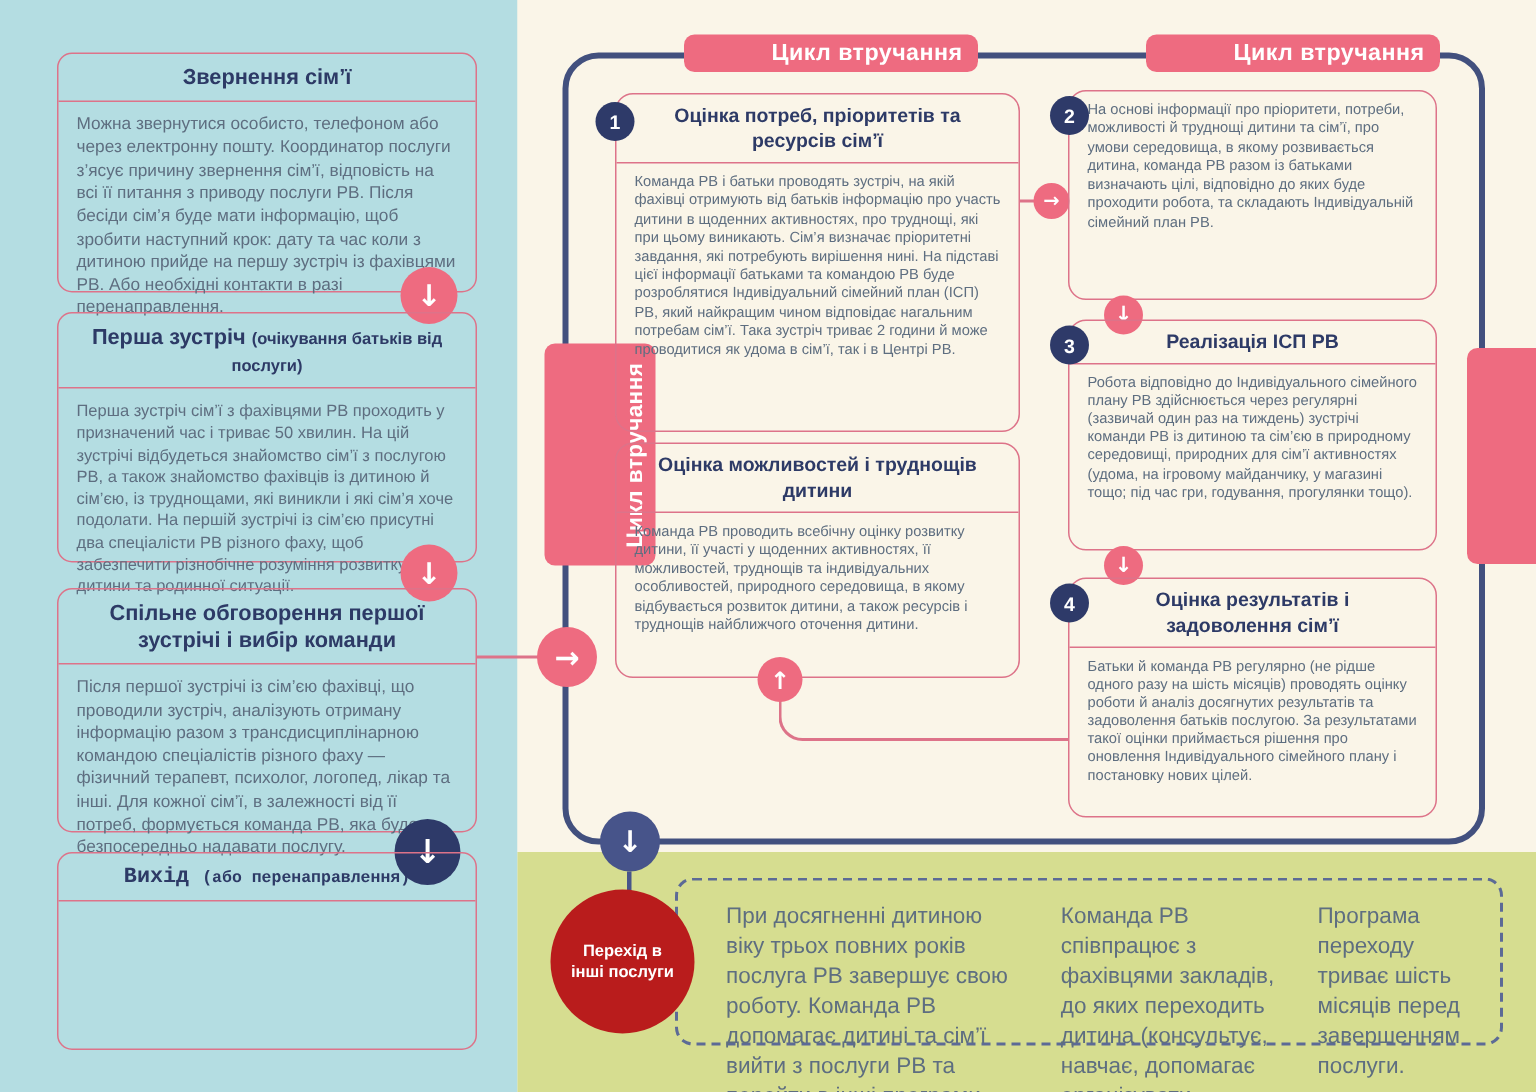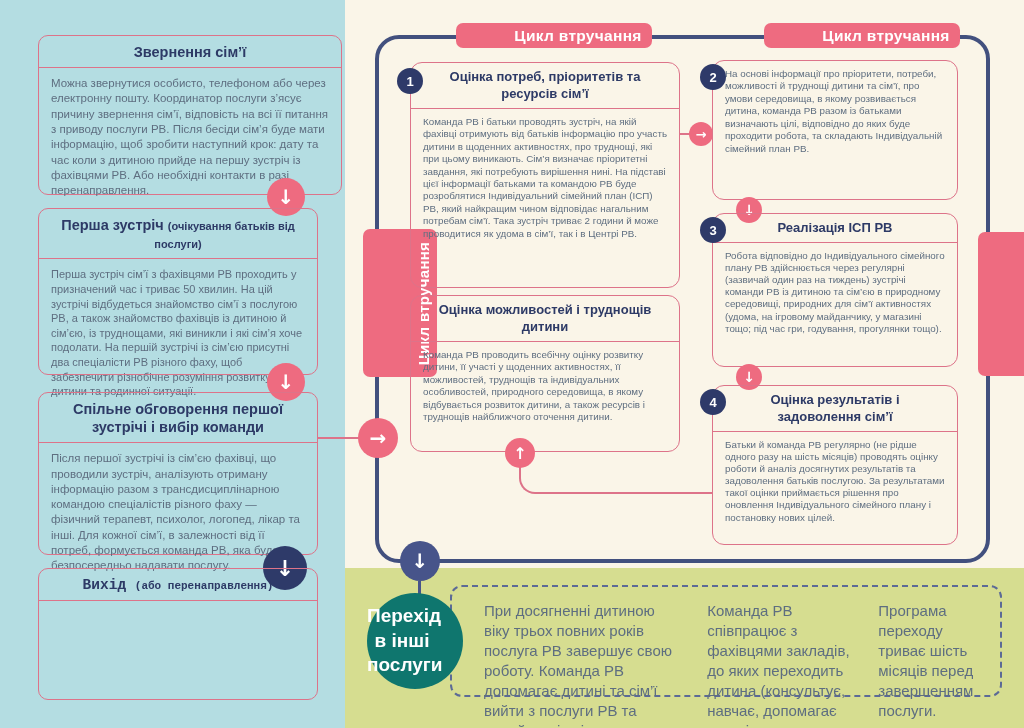--- a/index.html
+++ b/index.html
@@ -38,34 +38,34 @@
   .circ.pink{background:#ee6b80;}
   .circ.navy{background:#2e3a69;}
   .circ.slate{background:#47548a;}
 
   
   .conn{background:#dd7389;}
   .loop{border-left:2px solid #dd7389;border-bottom:2px solid #dd7389;border-bottom-left-radius:16px;box-sizing:border-box;}
   .navline{background:#47548a;}
 
   
-  .bigcirc{border-radius:50%;background:#0f766e;color:#fff;font-weight:bold;font-size:19px;line-height:1.3;display:flex;align-items:center;justify-content:flex-start;text-align:center;}
+  .bigcirc{border-radius:50%;background:#b91c1c;color:#fff;font-weight:bold;font-size:11px;line-height:1.3;display:flex;align-items:center;justify-content:center;text-align:center;}
   .dashed{border:2px dashed #5c6a96;border-radius:12px;box-sizing:border-box;display:flex;gap:24px;padding:14px 10px 10px 32px;}
   .note{color:#5e6e80;font-size:15px;line-height:1.33;}
 </style>
 </head>
 <body>
 
 <div class="page">
 
   <div class="abs left-bg"></div>
   <div class="abs cream-bg"></div>
   <div class="abs lime-bg"></div>
 
-  <div class="abs stepbox" style="left:38px;top:35px;width:304px;height:160px;">
+  <div class="abs stepbox" style="left:38px;top:35px;width:280px;height:160px;">
     <div class="ttl"><span>Звернення сім’ї</span><span class="suffix"></span></div>
     <div class="bdy">Можна звернутися особисто, телефоном або через електронну пошту. Координатор послуги з’ясує причину звернення сім’ї, відповість на всі її питання з приводу послуги РВ. Після бесіди сім’я буде мати інформацію, щоб зробити наступний крок: дату та час коли з дитиною прийде на першу зустріч із фахівцями РВ. Або необхідні контакти в разі перенаправлення.</div>
   </div>
   <div class="abs circ pink" style="left:267px;top:178px;width:38px;height:38px;font-size:20px;">
       <span>↓</span>
     </div>
 
   <div class="abs stepbox" style="left:38px;top:208px;width:280px;height:167px;">
     <div class="ttl"><span>Перша зустріч </span><span class="suffix">(очікування батьків від послуги)</span></div>
     <div class="bdy" style="font-size:11px;">Перша зустріч сім’ї з фахівцями РВ проходить у призначений час і триває 50 хвилин. На цій зустрічі відбудеться знайомство сім’ї з послугою РВ, а також знайомство фахівців із дитиною й сім’єю, із труднощами, які виникли і які сім’я хоче подолати. На першій зустрічі із сім’єю присутні два спеціалісти РВ різного фаху, щоб забезпечити різнобічне розуміння розвитку дитини та родинної ситуації.</div>

